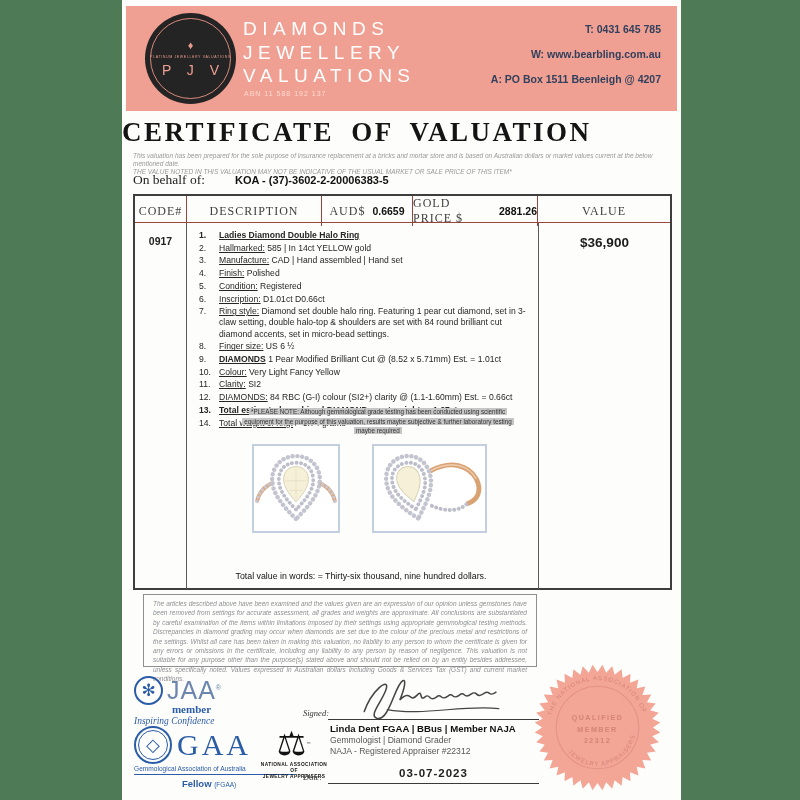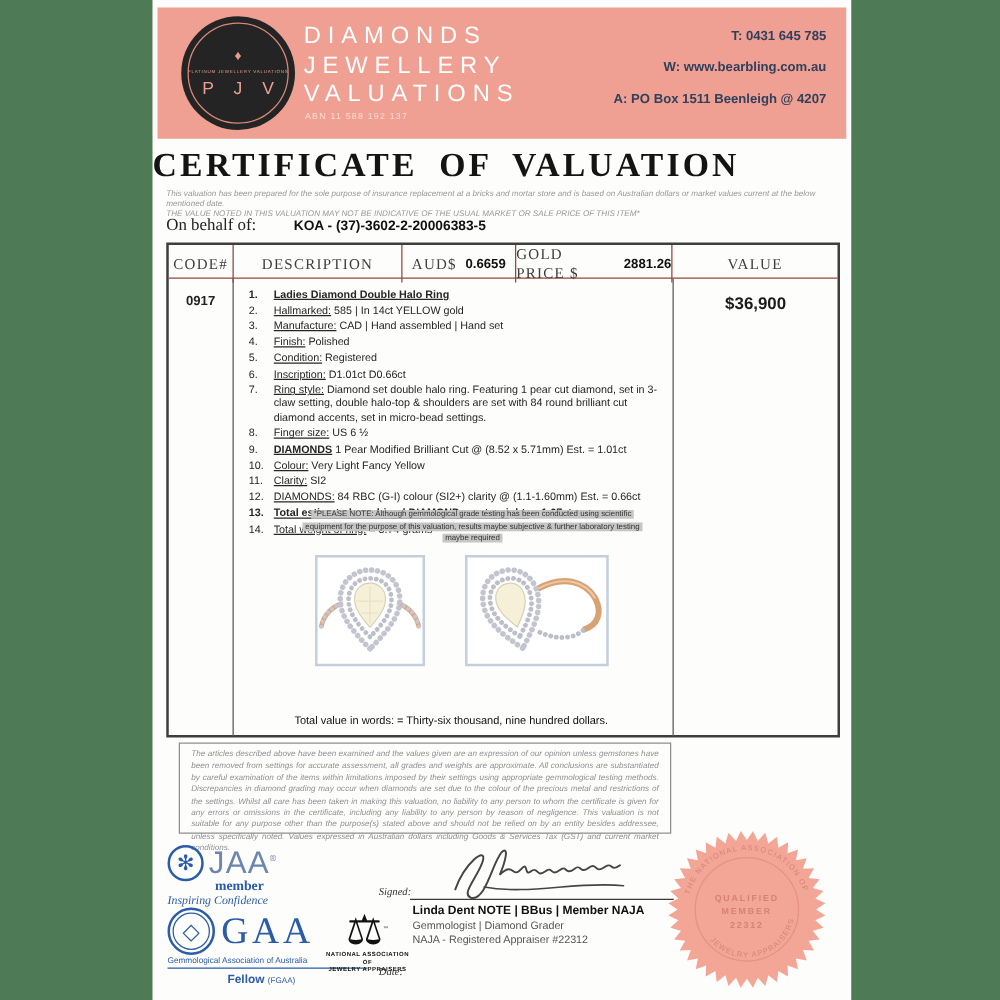--- a/index.html
+++ b/index.html
@@ -281,24 +281,25 @@
   </div>
 
   <div class="signed-label">Signed:</div>
   <div class="sig-area">
     <svg width="185" height="50" viewBox="0 0 150 52">
       <path d="M4,40 C12,18 30,4 27,16 C24,28 8,44 17,47 C30,51 36,12 44,8 C48,6 46,16 41,28 C53,16 51,32 59,23 C65,16 61,30 67,25 C73,20 71,31 79,25 C85,20 83,30 91,24 C97,19 95,29 103,23 C109,18 107,28 115,22 C123,17 119,28 129,21 C135,17 133,26 141,20" stroke="#454545" stroke-width="1.6" fill="none" stroke-linecap="round"></path>
       <path d="M28,38 C65,45 105,33 144,37" stroke="#454545" stroke-width="1.3" fill="none" stroke-linecap="round"></path>
     </svg>
   </div>
   <div class="name-block">
-    <div class="name-line1">Linda Dent  NOTE | BBus | Member NAJA</div>
+    <div class="name-line1">Linda Dent  FGAA | BBus | Member NAJA</div>
     <div class="name-line2">Gemmologist | Diamond Grader</div>
     <div class="name-line3">NAJA - Registered Appraiser #22312</div>
   </div>
+  <div class="date-value">03-07-2023</div>
   <div class="date-label">Date:</div>
 
   <div class="seal">
     <svg width="127" height="127" viewBox="0 0 126 126">
       <polygon id="seal-burst" fill="#f3a596" points="118.0,63.0 125.3,67.9 117.3,71.6 123.8,77.6 115.3,80.0 120.7,86.9 112.0,88.0 116.3,95.7 107.5,95.3 110.5,103.6 101.9,101.9 103.6,110.5 95.3,107.5 95.7,116.3 88.0,112.0 86.9,120.7 80.0,115.3 77.6,123.8 71.6,117.3 67.9,125.3 63.0,118.0 58.1,125.3 54.4,117.3 48.4,123.8 46.0,115.3 39.1,120.7 38.0,112.0 30.3,116.3 30.7,107.5 22.4,110.5 24.1,101.9 15.5,103.6 18.5,95.3 9.7,95.7 14.0,88.0 5.3,86.9 10.7,80.0 2.2,77.6 8.7,71.6 0.7,67.9 8.0,63.0 0.7,58.1 8.7,54.4 2.2,48.4 10.7,46.0 5.3,39.1 14.0,38.0 9.7,30.3 18.5,30.7 15.5,22.4 24.1,24.1 22.4,15.5 30.7,18.5 30.3,9.7 38.0,14.0 39.1,5.3 46.0,10.7 48.4,2.2 54.4,8.7 58.1,0.7 63.0,8.0 67.9,0.7 71.6,8.7 77.6,2.2 80.0,10.7 86.9,5.3 88.0,14.0 95.7,9.7 95.3,18.5 103.6,15.5 101.9,24.1 110.5,22.4 107.5,30.7 116.3,30.3 112.0,38.0 120.7,39.1 115.3,46.0 123.8,48.4 117.3,54.4 125.3,58.1"></polygon>
       <circle cx="63" cy="63" r="41" fill="none" stroke="rgba(215,132,120,0.55)" stroke-width="1"></circle>
       <defs>
         <path id="arcTop" d="M63,63 m-47,0 a47,47 0 1,1 94,0"></path>
         <path id="arcBot" d="M63,63 m-38,0 a38,38 0 1,0 76,0"></path>
       </defs>

